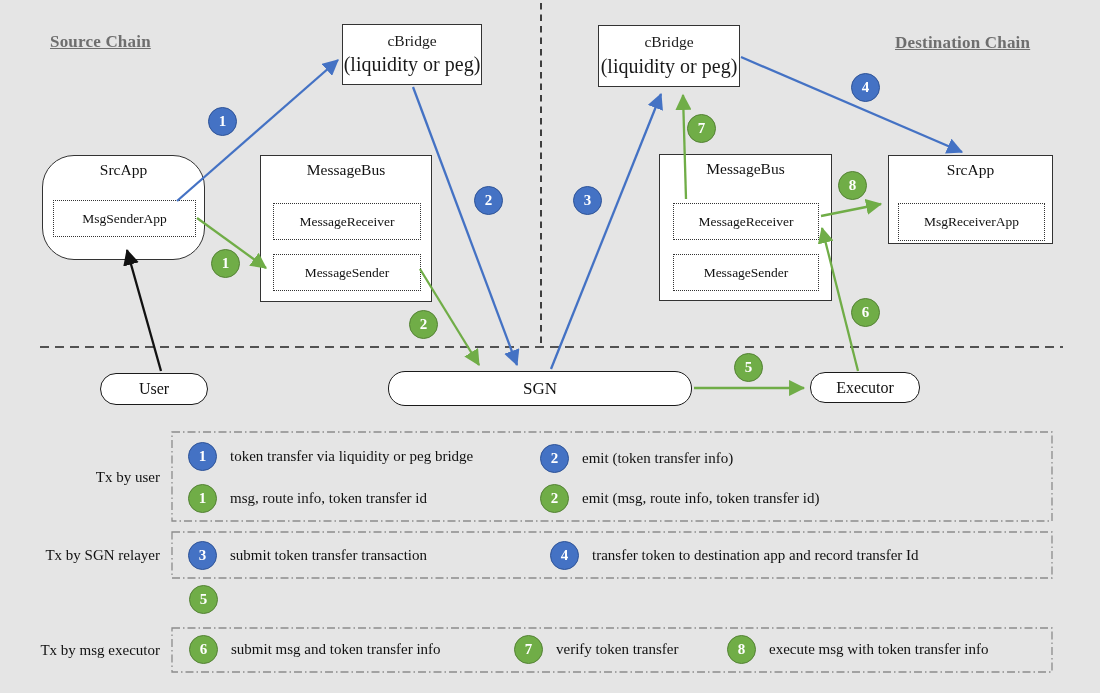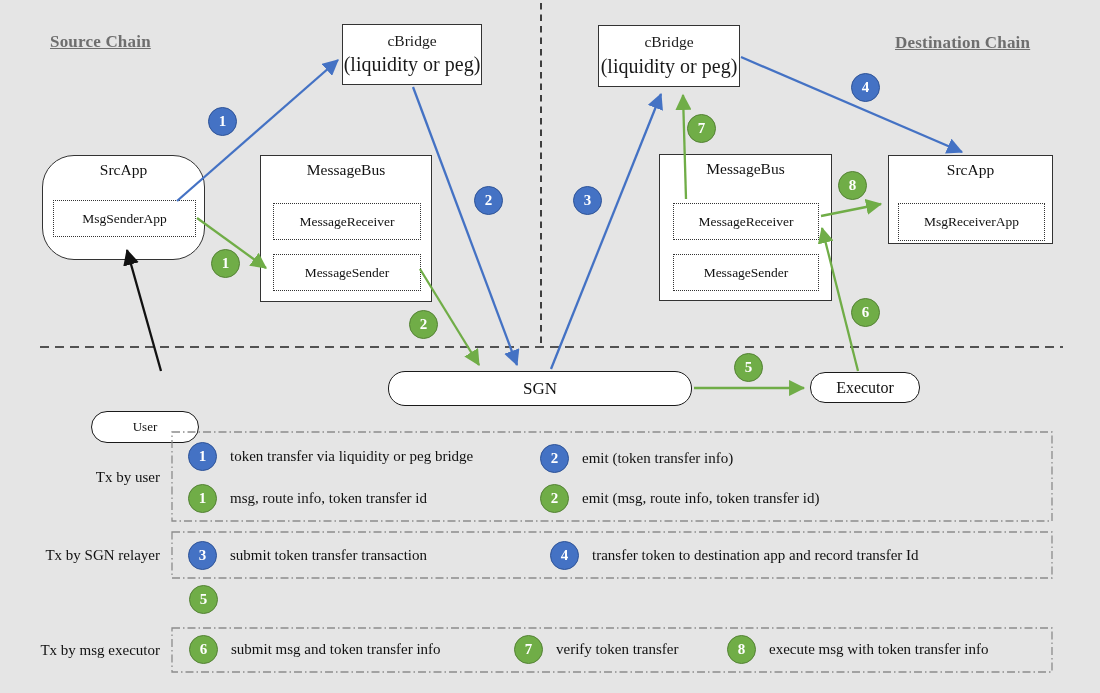--- a/index.html
+++ b/index.html
@@ -92,21 +92,21 @@
     <div class="node-title">MessageBus</div>
     <div class="module" style="left:13px;top:48px;width:146px;height:37px;">MessageReceiver</div>
     <div class="module" style="left:13px;top:99px;width:146px;height:37px;">MessageSender</div>
   </div>
 
   <div class="node" style="left:888px;top:155px;width:165px;height:89px;">
     <div class="node-title">SrcApp</div>
     <div class="module" style="left:9px;top:47px;width:147px;height:38px;">MsgReceiverApp</div>
   </div>
 
-  <div class="pill" style="left:91px;top:373px;width:108px;height:32px;font-size:13px;margin-top:38px;">User</div>
+  <div class="pill" style="left:100px;top:373px;width:108px;height:32px;font-size:16px;">User</div>
   <div class="pill" style="left:810px;top:372px;width:110px;height:31px;border-radius:15px;">Executor</div>
   <div class="pill" style="left:388px;top:371px;width:304px;height:35px;font-size:17px;">SGN</div>
 
   <svg class="layer" width="1100" height="693" viewBox="0 0 1100 693">
     <defs>
       <marker id="ah-blue" markerWidth="7.5" markerHeight="7" refX="6.5" refY="3.5" orient="auto">
         <path d="M0,0 L7,3.5 L0,7 Z" fill="#4472C4"></path>
       </marker>
       <marker id="ah-green" markerWidth="7.5" markerHeight="7" refX="6.5" refY="3.5" orient="auto">
         <path d="M0,0 L7,3.5 L0,7 Z" fill="#70AD47"></path>

